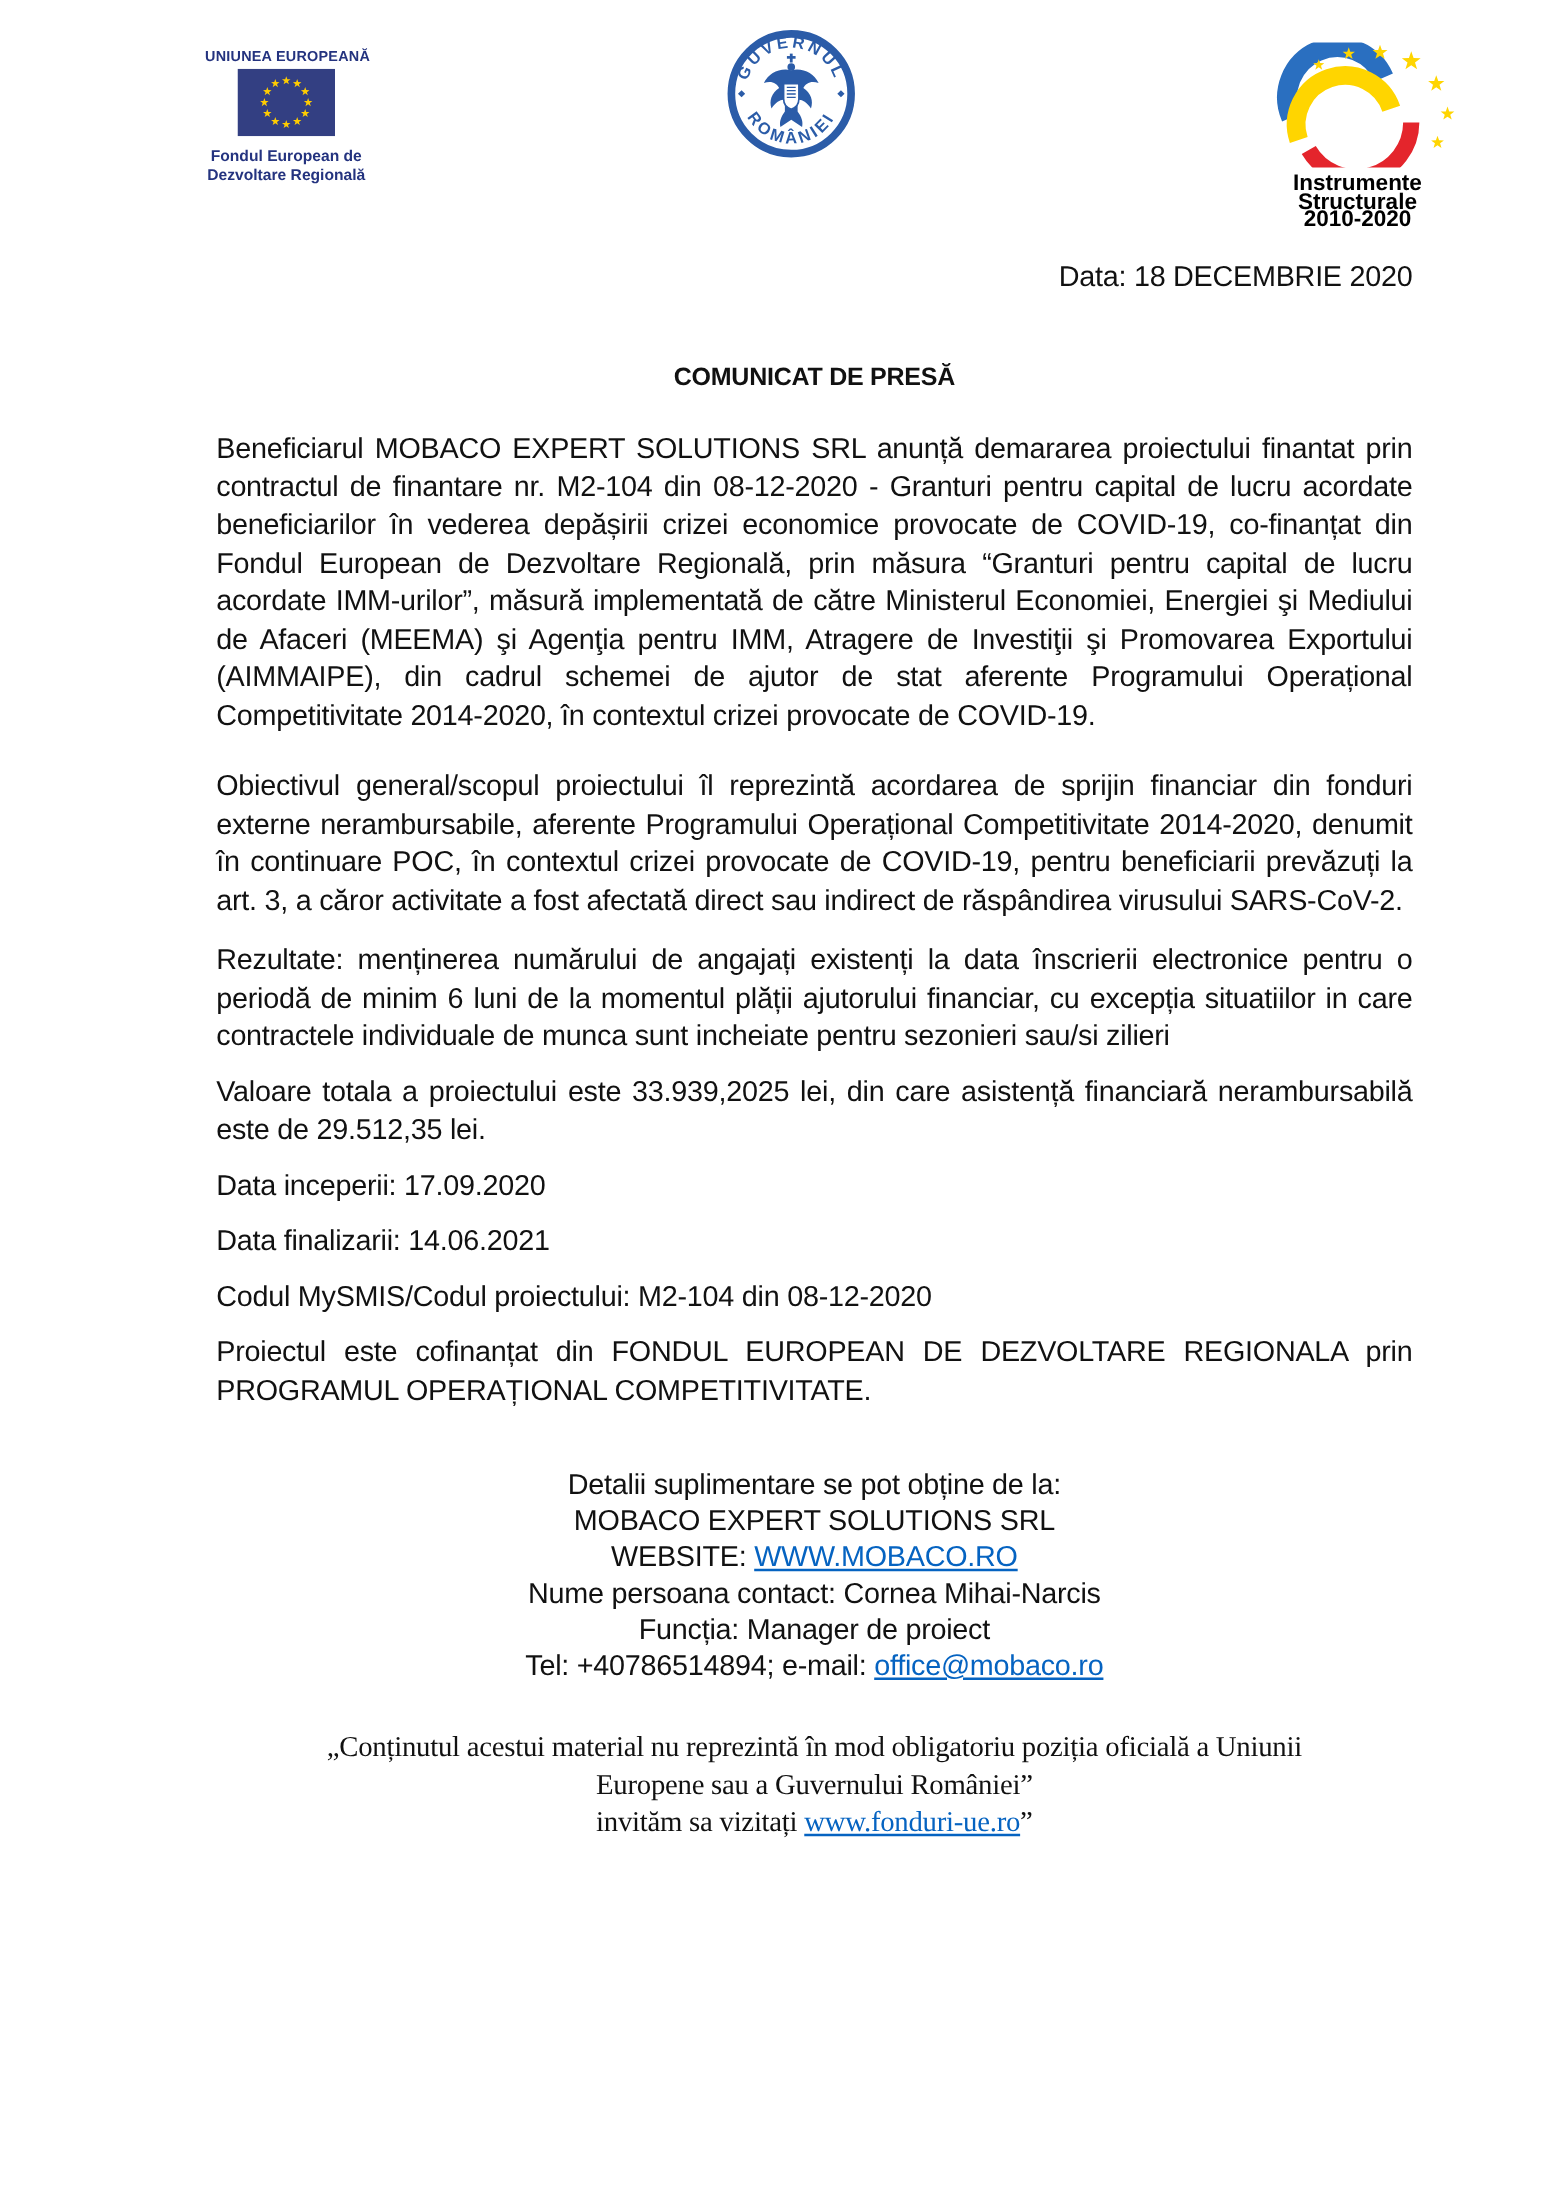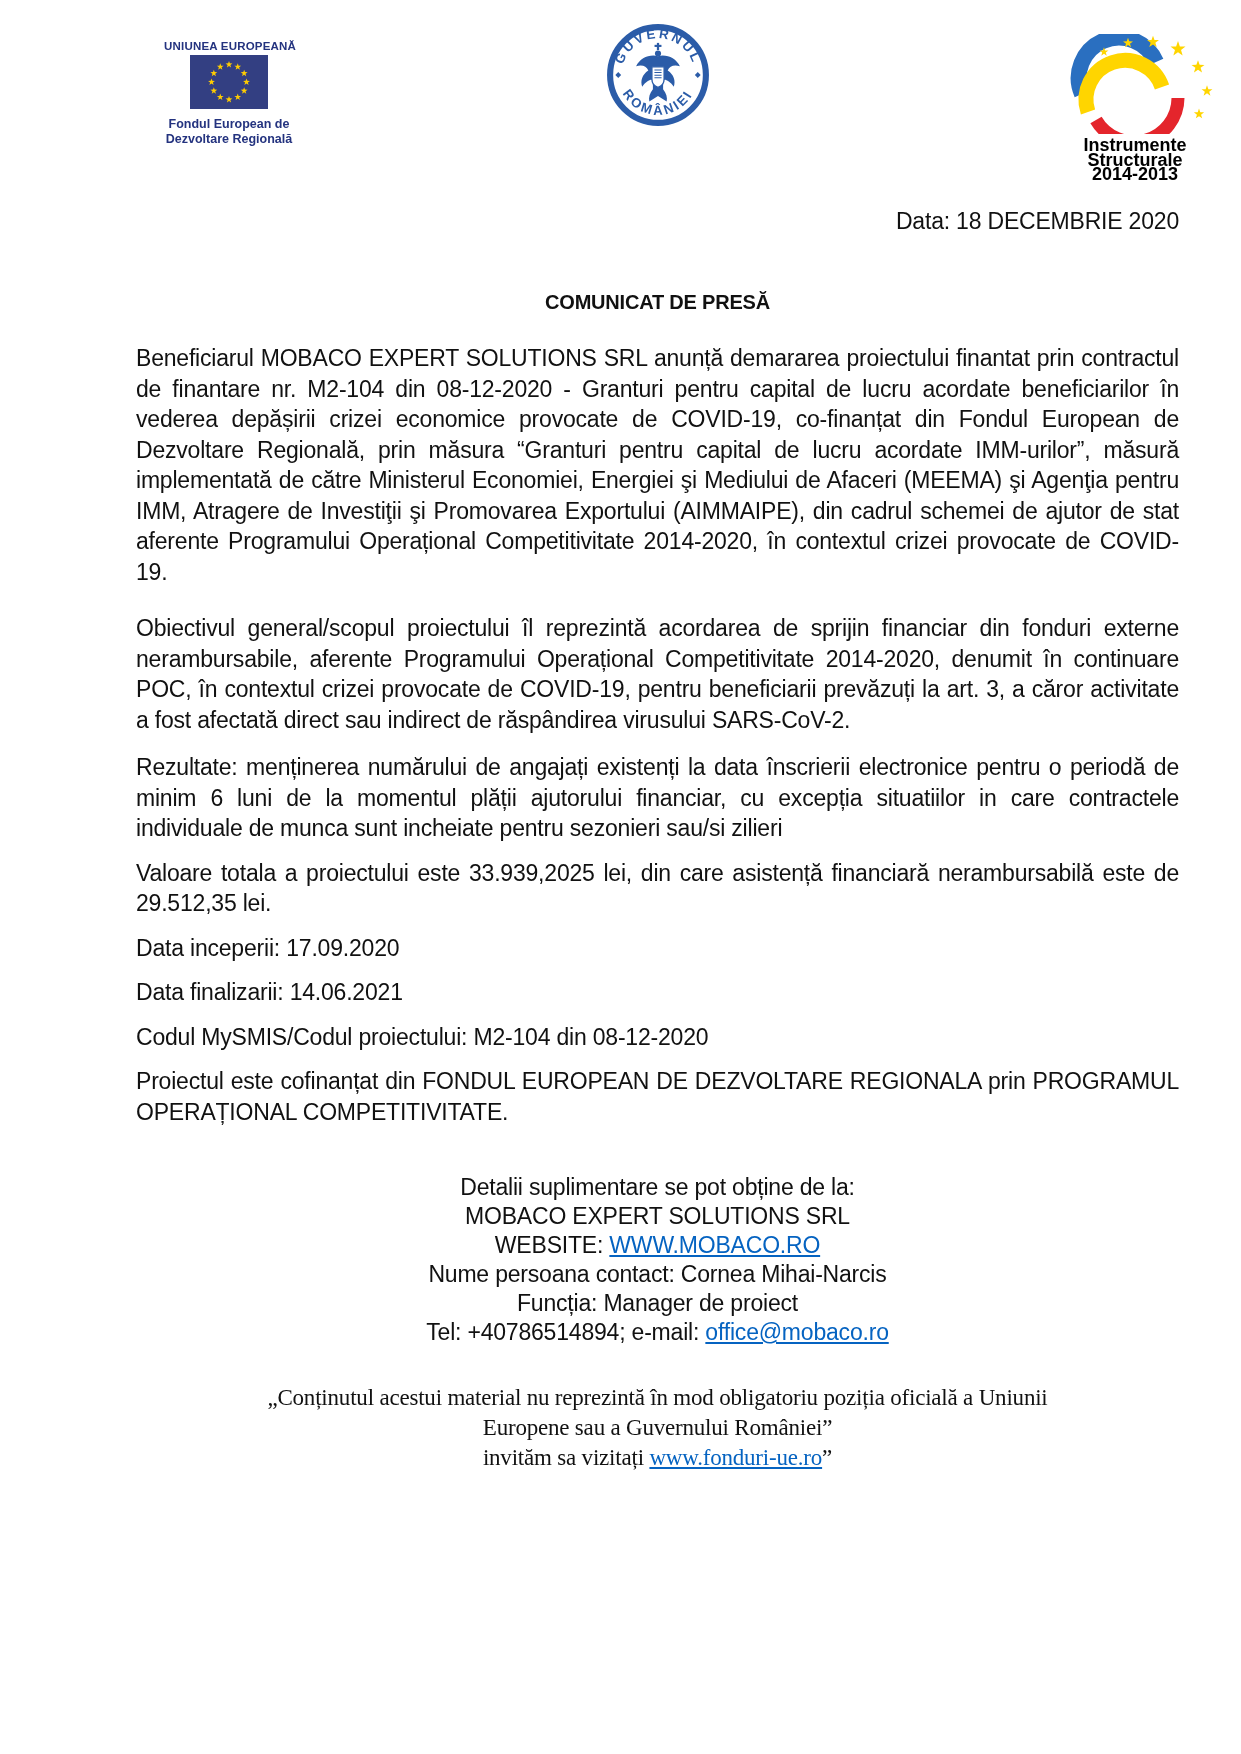--- a/index.html
+++ b/index.html
@@ -9,34 +9,34 @@
     --star-yellow:#FFCC00;
     --gov-seal-blue:#2b5ca8;
     --is-blue:#2a6fc0;
     --is-yellow:#FFD500;
     --is-red:#E4252C;
     --text-black:#111111;
   }
   html,body{margin:0;padding:0;background:#ffffff;}
   .page{
     width:1241px;height:1754px;background:#fff;box-sizing:border-box;
-    padding:30px 62px 0 136px;position:relative;overflow:hidden;
+    padding:30px 111px 0 136px;position:relative;overflow:hidden;
     font-family:"Liberation Sans","DejaVu Sans",sans-serif;color:var(--text-black);
   }
   
   .header{position:relative;height:150px;}
   .eu-logo{position:absolute;left:28px;top:10px;width:130px;text-align:center;}
   .eu-title{font-size:11.5px;font-weight:bold;color:var(--eu-text-blue);letter-spacing:.2px;margin-bottom:3px;white-space:nowrap;}
   .eu-caption{font-size:12.5px;font-weight:bold;color:var(--eu-text-blue);line-height:15px;margin-top:4px;}
   .gov-logo{position:absolute;left:50%;transform:translateX(-50%);top:-8px;}
   .seal-text{font-size:13px;font-weight:bold;fill:var(--gov-seal-blue);letter-spacing:2.5px;}
   .is-logo{position:absolute;right:-42px;top:4px;width:172px;text-align:center;}
   .is-caption{font-size:18px;font-weight:bold;color:#000000;line-height:14.5px;margin-top:0;}
   
-  .doc-text{font-size:23px;line-height:30.5px;letter-spacing:-0.2px;}
+  .doc-text{font-size:23px;line-height:30.5px;letter-spacing:-0.2px;margin-left:37px;}
   .date-line{margin-top:26px;text-align:right;}
   .title{margin:50px 0 0 0;text-align:center;font-size:24px;font-weight:bold;}
   .body-p{margin:26px 0 14px 0;text-align:justify;}
   .body-p ~ .body-p{margin-top:0;}
   .p1{margin-bottom:26px;}
   .contact{margin-top:46px;text-align:center;line-height:29px;}
   .footer{margin-top:36px;text-align:center;line-height:30px;font-family:Liberation Serif, serif;}
   a.link{color:var(--link-blue);text-decoration:underline;cursor:pointer;}
 </style>
 </head>
@@ -106,21 +106,21 @@
           <use href="#star5" transform="translate(78,9) scale(1.45)"></use>
           <use href="#star5" transform="translate(103,8) scale(1.75)"></use>
           <use href="#star5" transform="translate(128,15) scale(2.2)"></use>
           <use href="#star5" transform="translate(148,33) scale(1.9)"></use>
           <use href="#star5" transform="translate(157,57) scale(1.6)"></use>
           <use href="#star5" transform="translate(149,80) scale(1.5)"></use>
         </g>
       </svg>
       <div class="is-caption">
         <span>Instrumente Structurale</span><br>
-        <span>2014-2013</span>
+        <span>2010-2020</span>
       </div>
     </div>
   </header>
 
   <div class="doc-text">
     <div class="date-line">Data: 18 DECEMBRIE 2020</div>
 
     <h1 class="title doc-text" style="font-size:20px;">COMUNICAT DE PRESĂ</h1>
 
     <p class="body-p p1">Beneficiarul MOBACO EXPERT SOLUTIONS SRL anunță demararea proiectului finantat prin contractul de finantare nr. M2-104 din 08-12-2020 - Granturi pentru capital de lucru acordate beneficiarilor în vederea depășirii crizei economice provocate de COVID-19, co-finanțat din Fondul European de Dezvoltare Regională, prin măsura “Granturi pentru capital de lucru acordate IMM-urilor”, măsură implementată de către Ministerul Economiei, Energiei şi Mediului de Afaceri (MEEMA) şi Agenţia pentru IMM, Atragere de Investiţii şi Promovarea Exportului (AIMMAIPE), din cadrul schemei de ajutor de stat aferente Programului Operațional Competitivitate 2014-2020, în contextul crizei provocate de COVID-19.</p>

